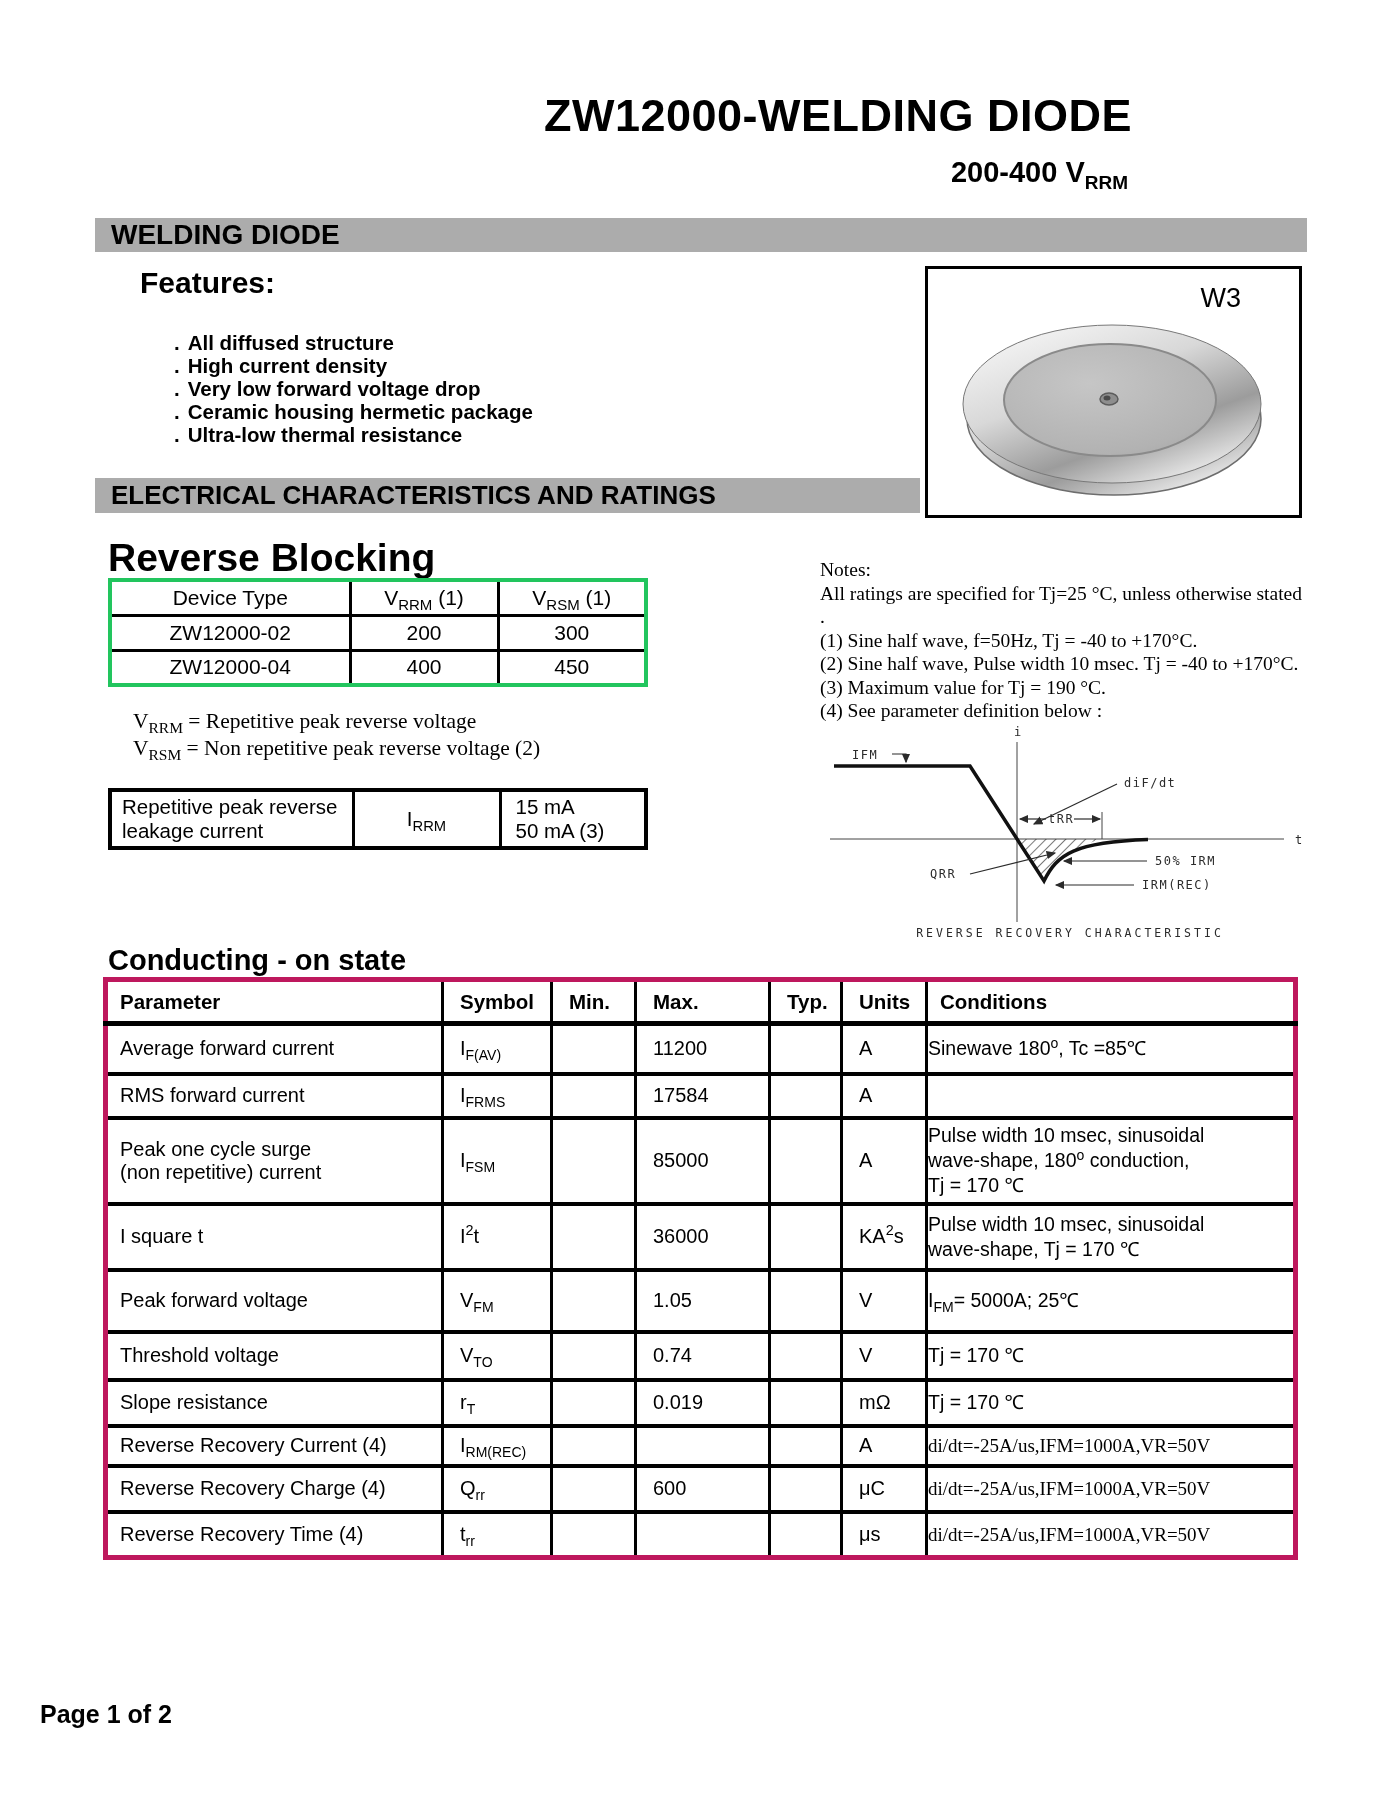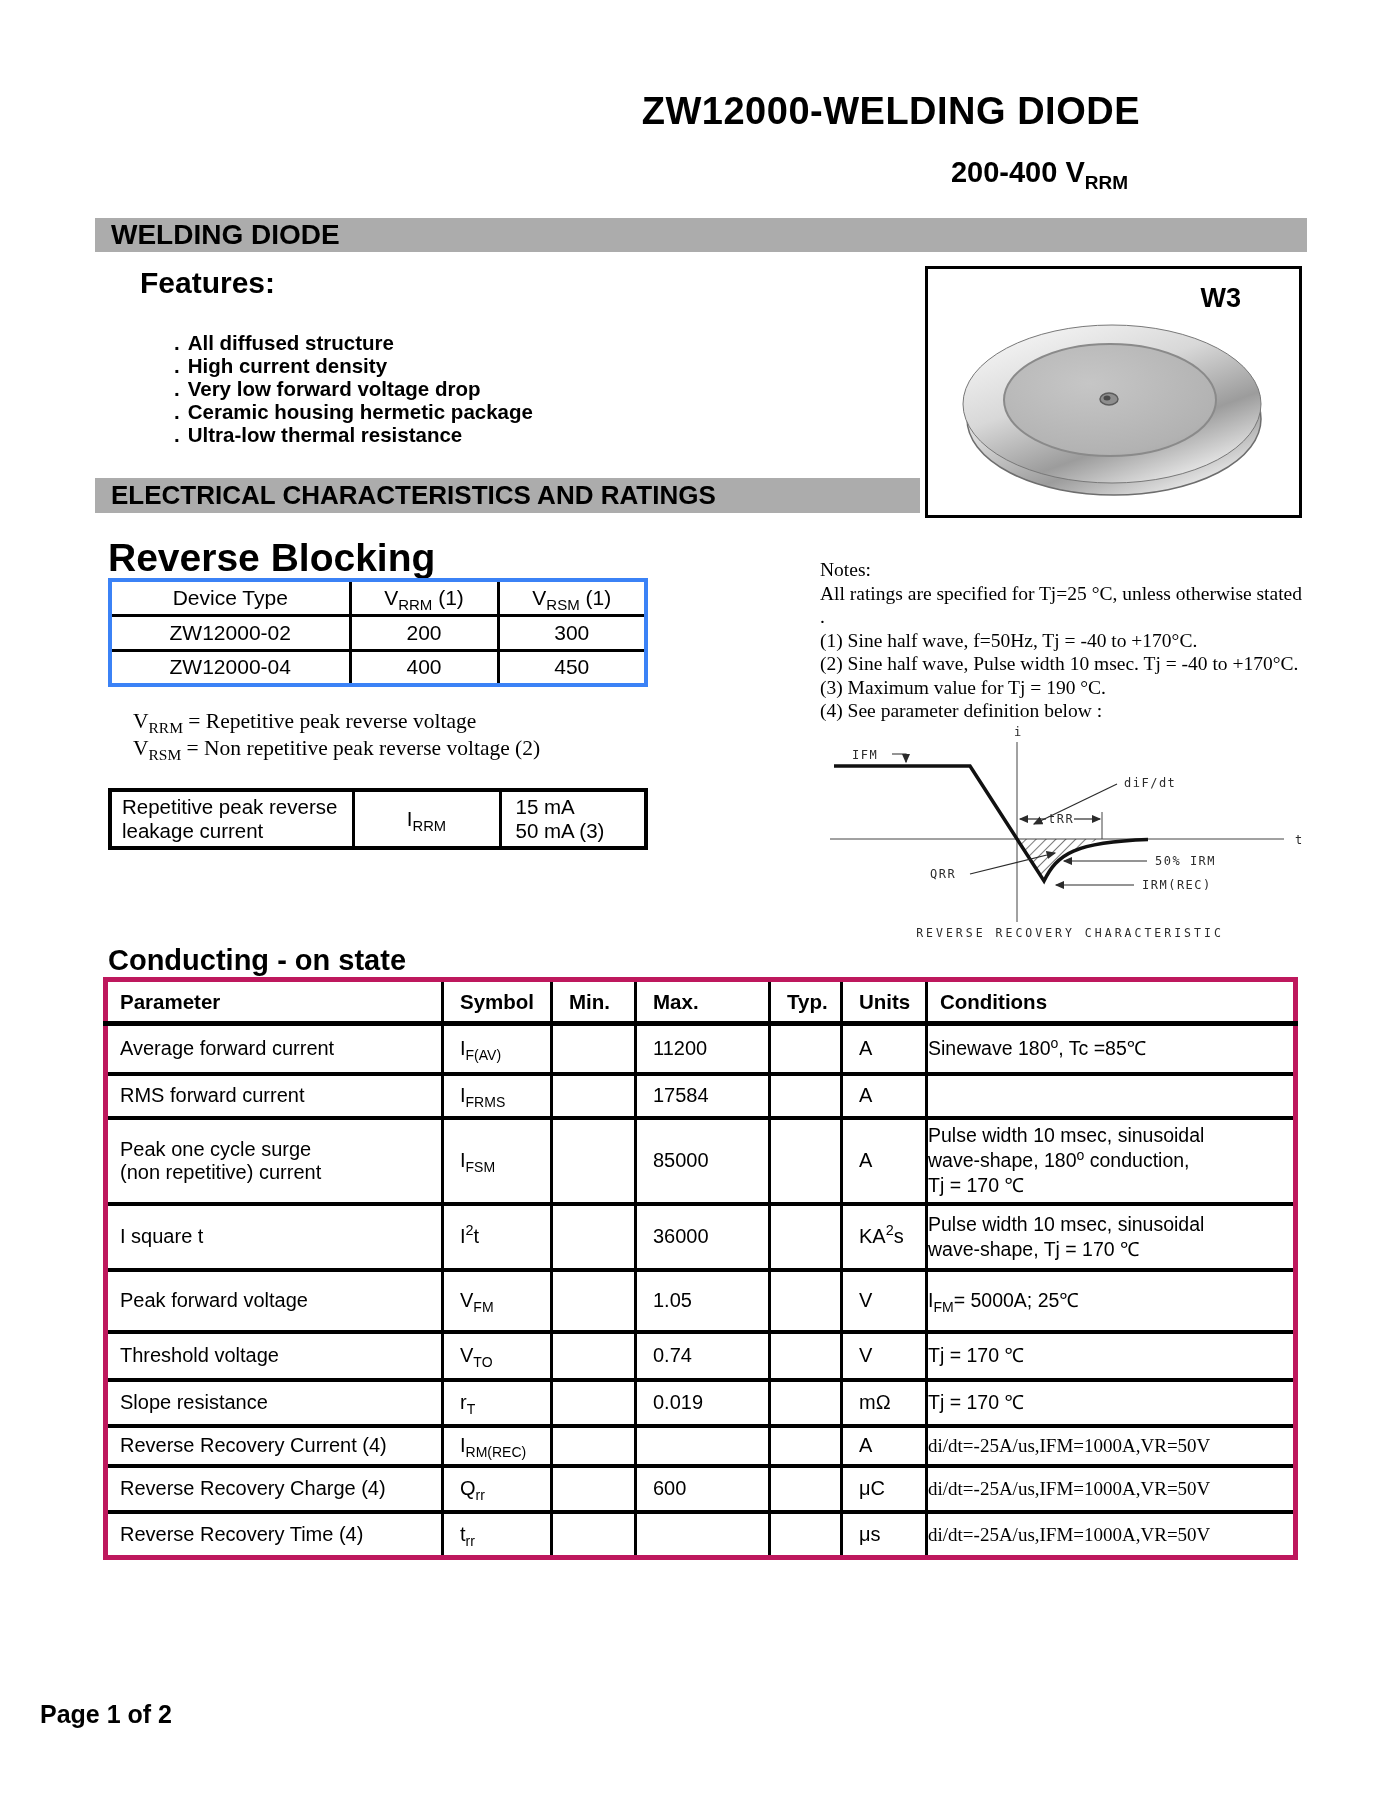--- a/index.html
+++ b/index.html
@@ -12,21 +12,21 @@
     font-family: "Liberation Sans", sans-serif;
     color: #000;
     overflow: hidden;
   }
   .abs { position: absolute; }
 
   sub { font-size: 0.72em; line-height: 0; }
   sup { font-size: 0.72em; line-height: 0; }
 
   
-  #doc-title { top: 90px; right: 254px; font-size: 38px; font-weight: bold; letter-spacing: 0.5px; }
+  #doc-title { top: 90px; right: 262px; font-size: 45px; font-weight: bold; letter-spacing: 0.5px; }
   #doc-subtitle { top: 156px; right: 266px; font-size: 29px; font-weight: bold; }
   #doc-subtitle sub { font-size: 19px; }
 
   
   .section-bar {
     background: #acacac;
     font-weight: bold;
     color: #000;
     padding-left: 16px;
     display: flex;
@@ -36,25 +36,25 @@
   #bar-electrical { left: 95px; top: 478px; width: 825px; height: 35px; font-size: 26px; }
 
   
   #features-heading { left: 140px; top: 266px; font-size: 30px; font-weight: bold; }
   #features-list { left: 174px; top: 331px; }
   .feat-item { font-size: 20.5px; font-weight: bold; line-height: 23px; white-space: nowrap; }
   .feat-item .bullet { margin-right: 8px; }
 
   
   #photo-box { left: 925px; top: 266px; width: 377px; height: 252px; border: 3px solid #000; background: #fff; }
-  #pkg-label { position: absolute; top: 14px; right: 58px; font-size: 27px; font-weight: bold; }
+  #pkg-label { position: absolute; top: 14px; right: 58px; font-size: 27px; font-weight: normal; }
 
   
   #rb-heading { left: 108px; top: 536px; font-size: 39px; font-weight: bold; }
-  #rb-table { left: 108px; top: 578px; border-collapse: collapse; border: 4px solid #3b82f6; table-layout: fixed; }
+  #rb-table { left: 108px; top: 578px; border-collapse: collapse; border: 4px solid #22c55e; table-layout: fixed; }
   #rb-table th, #rb-table td {
     border: 3px solid #000;
     text-align: center; vertical-align: middle;
     font-size: 21px; font-weight: normal; height: 35px;
   }
   #rb-table th sub { font-size: 15px; }
 
   
   #defs { left: 133px; top: 708px; font-family: "Liberation Serif", serif; font-size: 21.5px; line-height: 27px; }
 

